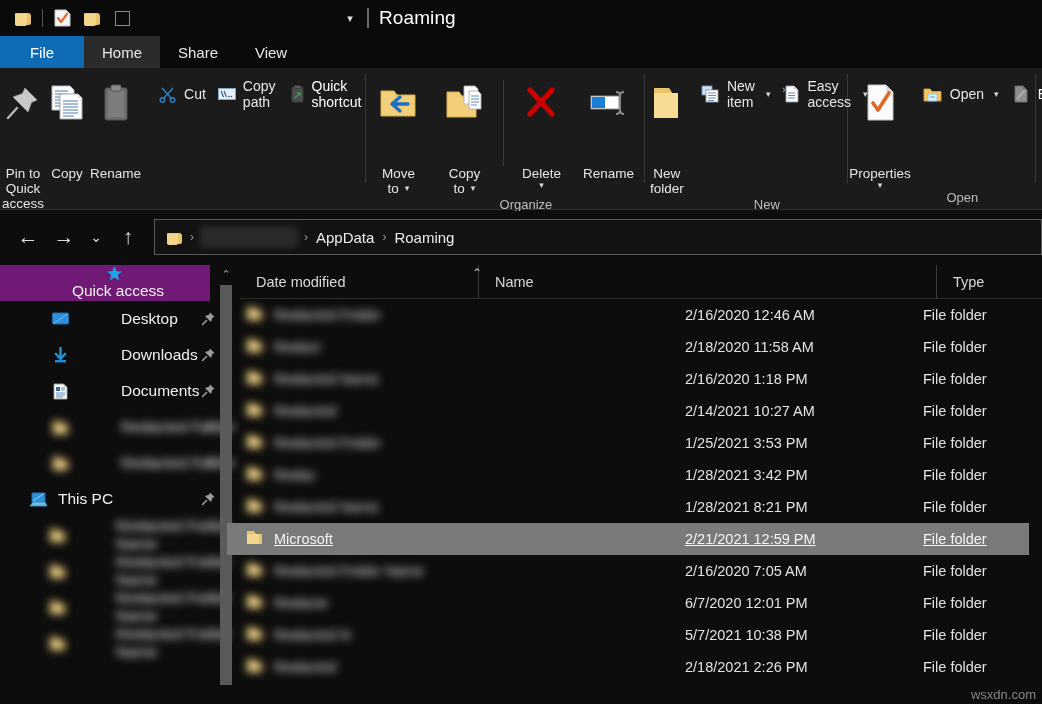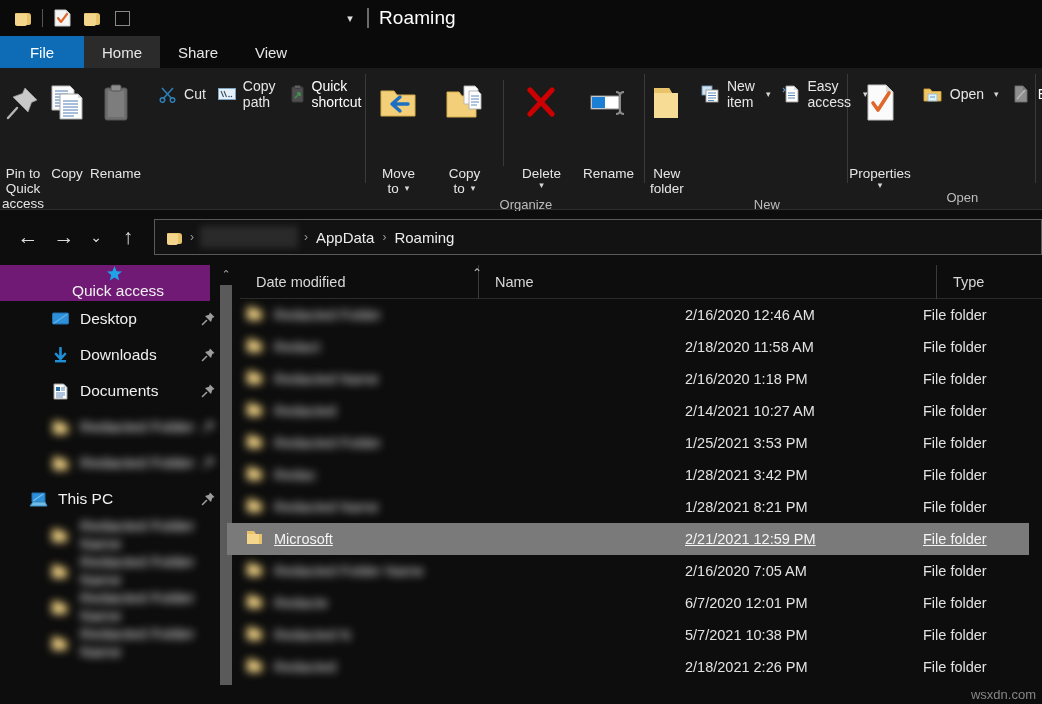--- a/index.html
+++ b/index.html
@@ -115,21 +115,21 @@
     position: absolute; left: 472px; top: 266px; font-size: 12px; color:#b9b9b9;
   }
 
   
   .sidebar {
     position: absolute; left: 0; top: 265px; width: 240px; height: 439px;
     background: #0d0d0d; overflow: hidden;
   }
   .side-item { height: 36px; display:flex; align-items:center; padding-left: 26px; position: relative; }
   .side-item.root { padding-left: 26px; }
-  .side-item.child { padding-left: 48px; }
+  .side-item.child { padding-left: 48px; gap: 41px; }
   .side-item.selected { background: #701a75; width: 210px; flex-direction: column; }
   .side-ico { width: 24px; display:flex; align-items:center; justify-content:center; margin-right: 8px; }
   .side-lbl { font-size: 15.5px; color: #f0f0f0; }
   .pin { position: absolute; right: 24px; top: 10px; }
   .blurred { filter: blur(4px); }
   .side-scroll {
     position: absolute; right: 6px; top: 0px; width: 16px; height: 439px;
   }
   .side-scroll .up {
     height: 18px; display:flex; align-items:center; justify-content:center;

